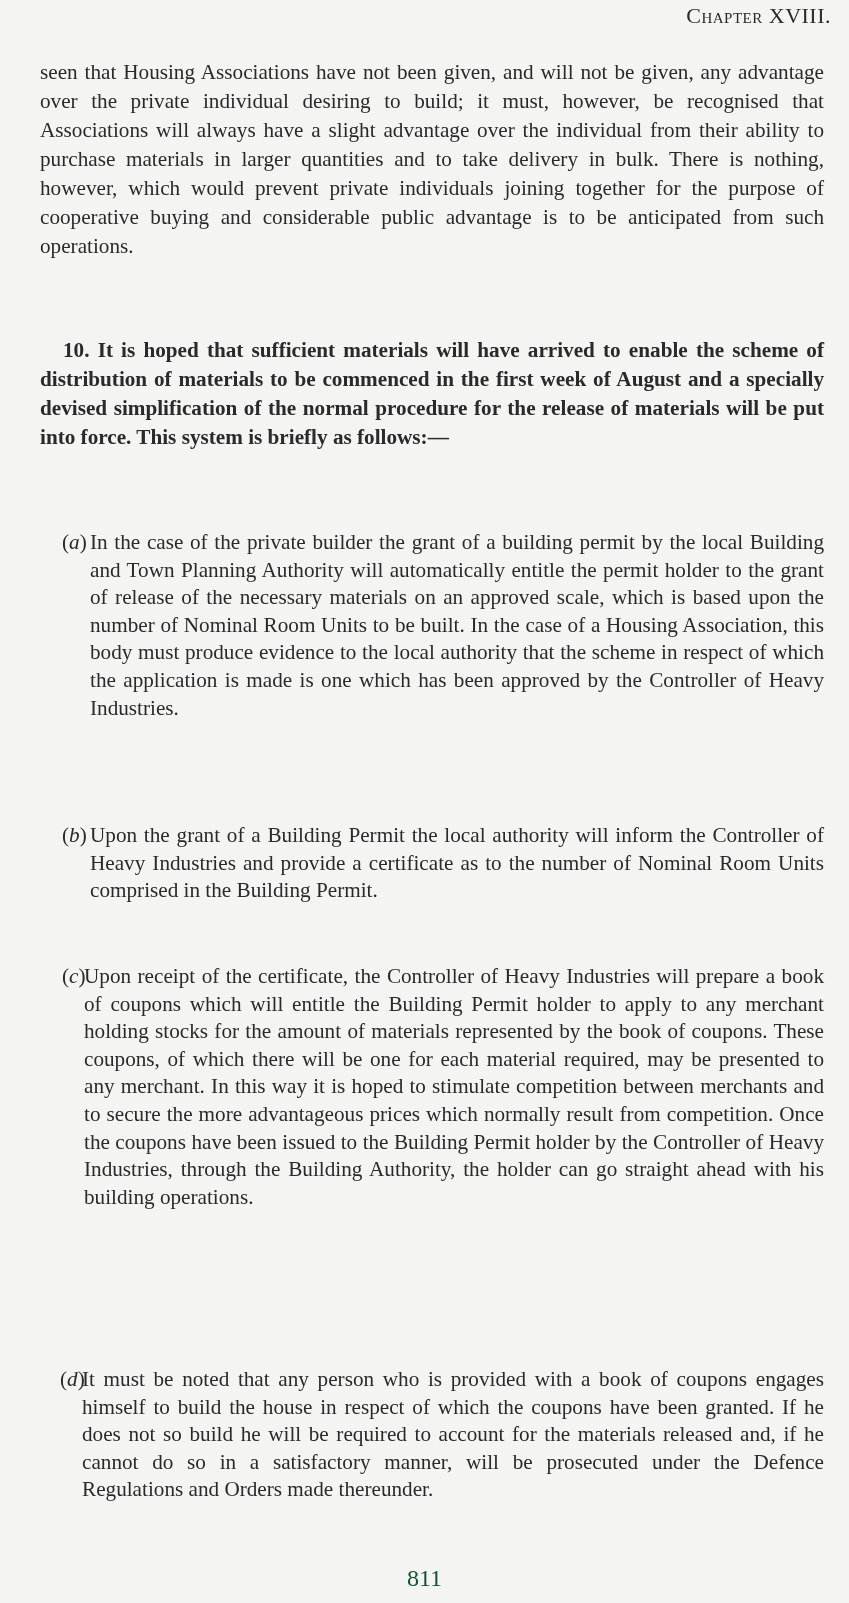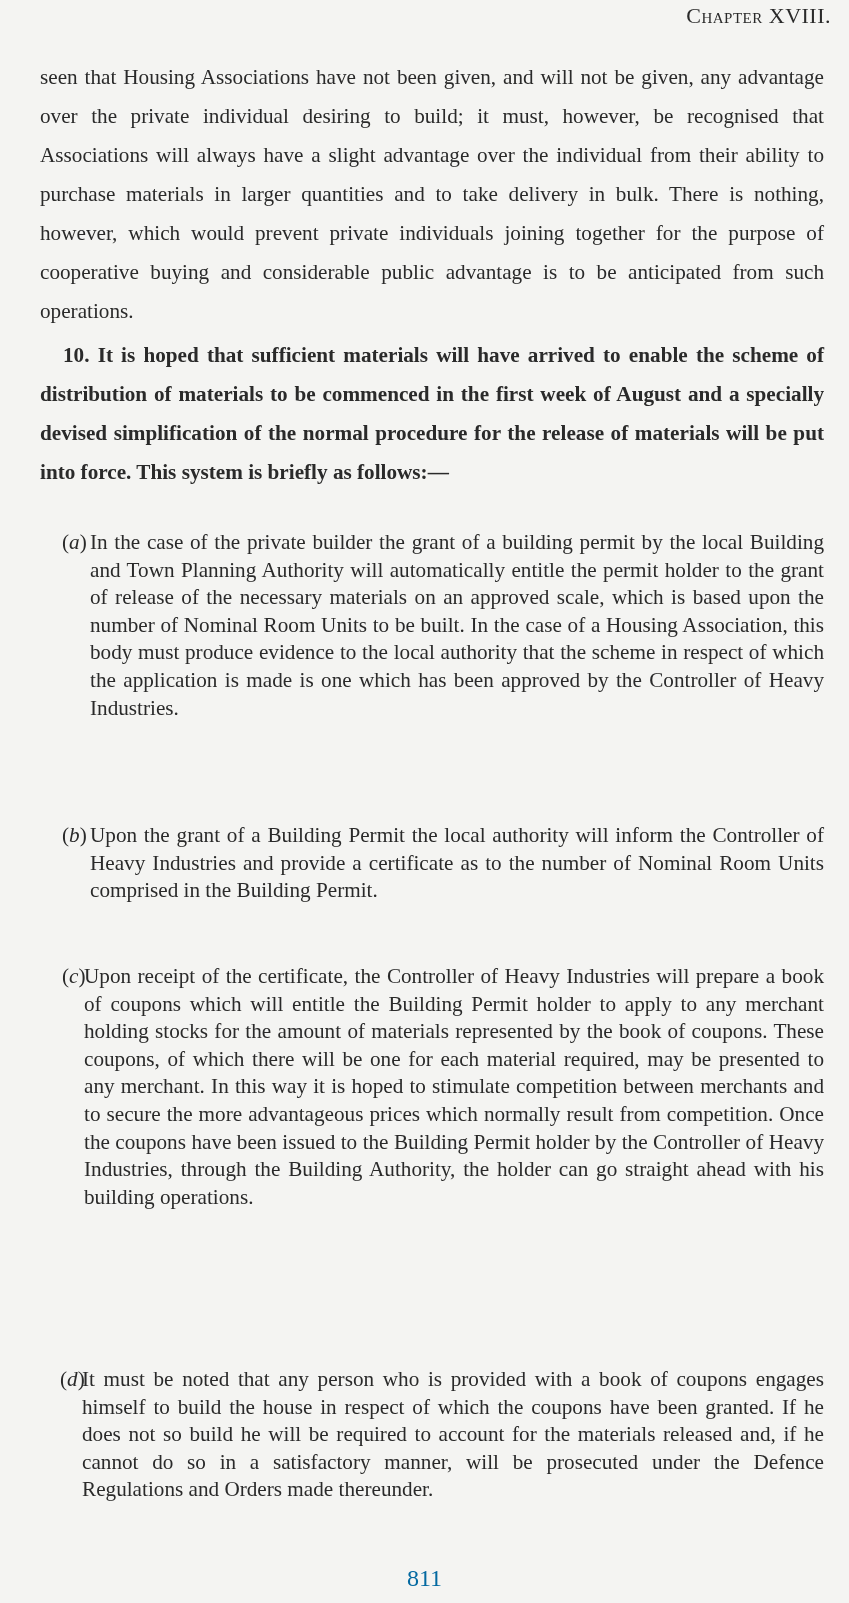--- a/index.html
+++ b/index.html
@@ -29,21 +29,21 @@
       font-size: 22px;
       letter-spacing: 0.5px;
       font-variant: small-caps;
       color: #2a2a2a;
     }
     .body-text {
       position: absolute;
       left: 40px;
       width: 784px;
       font-size: 21.2px;
-      line-height: 39px;
+      line-height: 29px;
       text-align: justify;
     }
     .p-cont { top: 58px; }
     .p-10 {
       top: 336px;
       text-indent: 23px;
       font-weight: bold;
     }
     .item {
       position: absolute;
@@ -65,21 +65,21 @@
     .item-b { top: 822px; left: 62px; width: 762px; padding-left: 28px; }
     .item-c { top: 963px; left: 62px; width: 762px; padding-left: 22px; }
     .item-d { top: 1366px; left: 60px; width: 764px; padding-left: 22px; }
     .folio {
       position: absolute;
       top: 1565px;
       left: 0;
       width: 849px;
       text-align: center;
       font-size: 24px;
-      color: #0369a1;
+      color: #14532d;
     }
   </style>
 </head>
 <body>
 
 <div class="page">
 
   <div class="running-head">Chapter XVIII.</div>
 
   <p class="body-text p-cont" style="margin:0;">seen that Housing Associations have not been given, and will not be given, any advantage over the private individual desiring to build; it must, however, be recognised that Associations will always have a slight advantage over the individual from their ability to purchase materials in larger quantities and to take delivery in bulk. There is nothing, however, which would prevent private individuals joining together for the purpose of cooperative buying and considerable public advantage is to be anticipated from such operations.</p>

